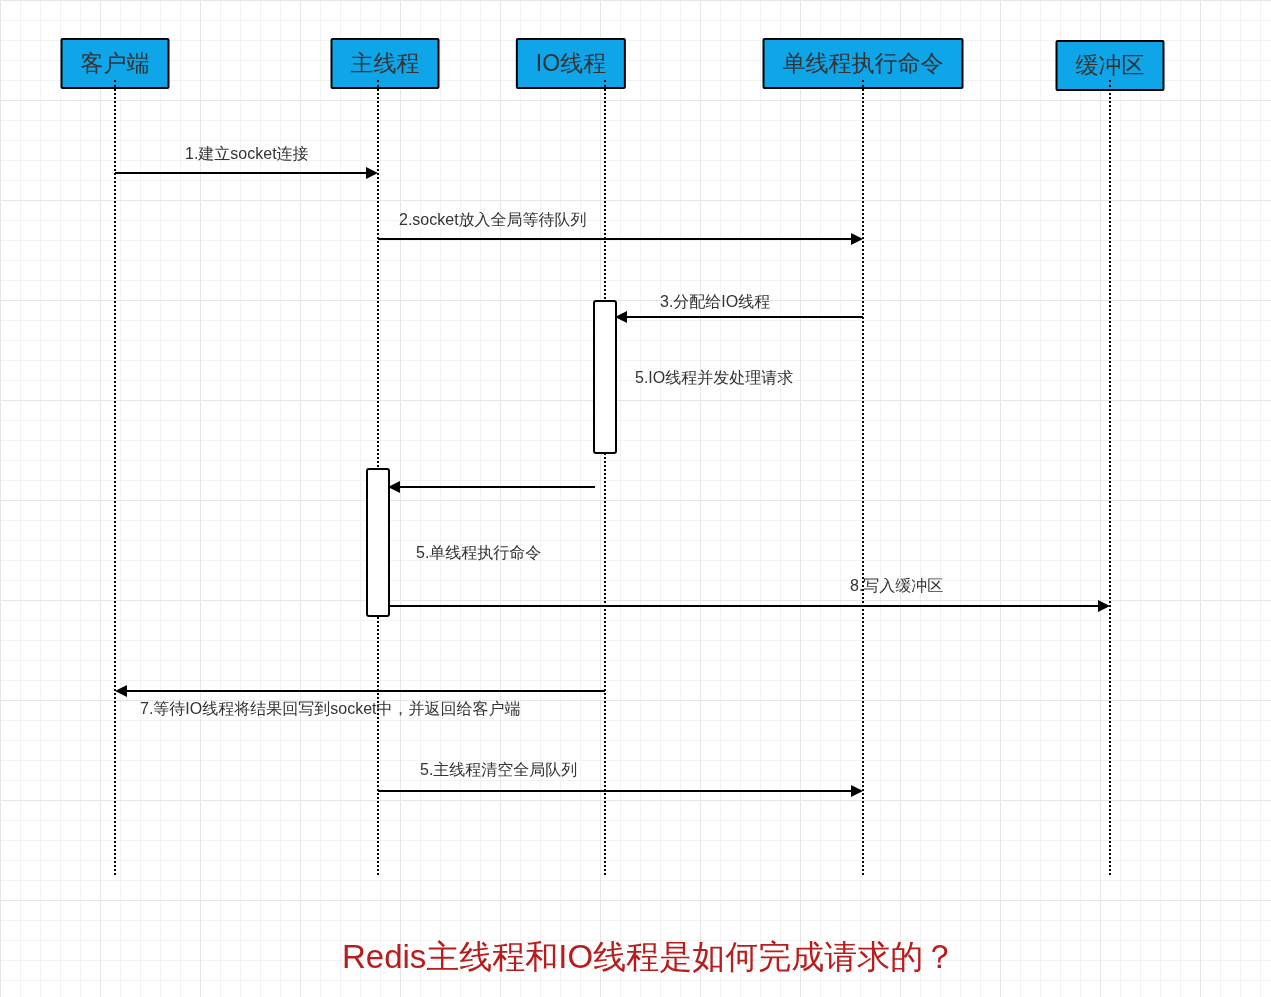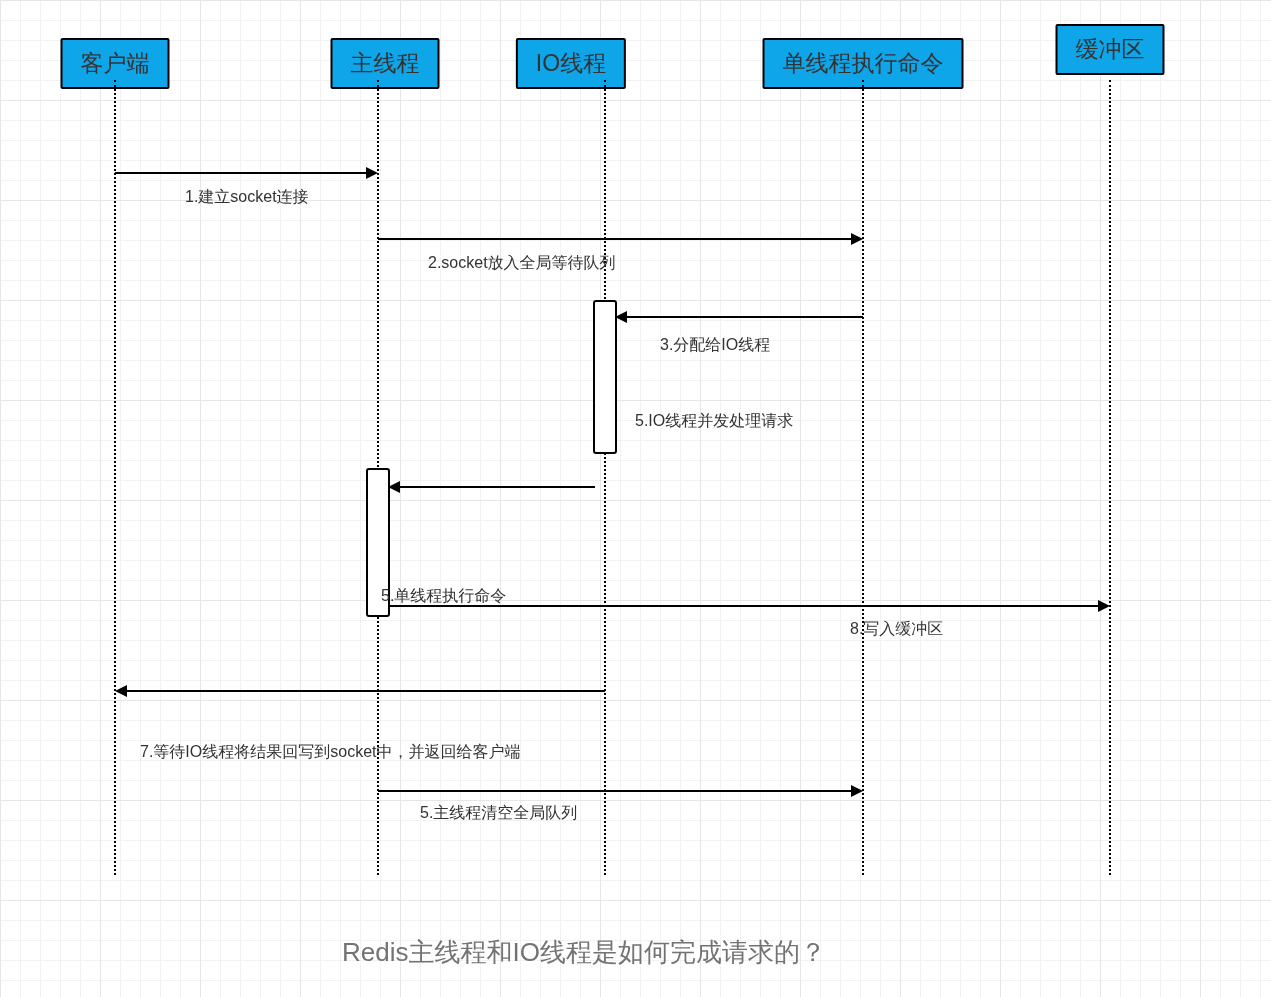--- a/index.html
+++ b/index.html
@@ -18,72 +18,72 @@
     position:absolute;background:#0ea5e9;border:2px solid #000;border-radius:2px;
     padding:8px 18px;font-size:23px;white-space:nowrap;transform:translateX(-50%);
   }
   .lifeline{
     position:absolute;top:80px;height:795px;border-left:2px dotted #000;
   }
   .activation{
     position:absolute;width:20px;background:#fff;border:2px solid #000;border-radius:3px;
     transform:translateX(-50%);
   }
-  .msg-label{position:absolute;font-size:16px;white-space:nowrap;margin-top:43px;}
+  .msg-label{position:absolute;font-size:16px;white-space:nowrap;}
   .arrow-line{position:absolute;background:#000;height:2px;}
   .arrow-head-r{
     position:absolute;width:0;height:0;border-top:6px solid transparent;
     border-bottom:6px solid transparent;border-left:12px solid #000;transform:translateY(-5px);
   }
   .arrow-head-l{
     position:absolute;width:0;height:0;border-top:6px solid transparent;
     border-bottom:6px solid transparent;border-right:12px solid #000;transform:translateY(-5px);
   }
   .caption{
-    position:absolute;font-size:26px;color:#737373;white-space:nowrap;
+    position:absolute;font-size:33px;color:#b91c1c;white-space:nowrap;
   }
 </style>
 </head>
 <body>
 
 <div class="bg"></div>
 
 <div class="lifeline-head" style="left:115px;top:38px">客户端</div>
 <div class="lifeline-head" style="left:385px;top:38px">主线程</div>
 <div class="lifeline-head" style="left:571px;top:38px">IO线程</div>
 <div class="lifeline-head" style="left:863px;top:38px">单线程执行命令</div>
-<div class="lifeline-head" style="left:1110px;top:24px">缓冲区</div>
+<div class="lifeline-head" style="left:1110px;top:40px">缓冲区</div>
 
 <div class="lifeline" style="left:114px"></div>
 <div class="lifeline" style="left:377px"></div>
 <div class="lifeline" style="left:604px"></div>
 <div class="lifeline" style="left:862px"></div>
 <div class="lifeline" style="left:1109px"></div>
 
 <div class="activation" style="left:605px;top:300px;height:150px"></div>
 <div class="activation" style="left:378px;top:468px;height:145px"></div>
 
 <div class="msg-label" style="left:185px;top:144px">1.建立socket连接</div>
 <div class="arrow-line" style="left:115px;top:172px;width:251px"></div>
 <div class="arrow-head-r" style="left:366px;top:172px"></div>
 
-<div class="msg-label" style="left:428px;top:210px">2.socket放入全局等待队列</div>
+<div class="msg-label" style="left:399px;top:210px">2.socket放入全局等待队列</div>
 <div class="arrow-line" style="left:378px;top:238px;width:473px"></div>
 <div class="arrow-head-r" style="left:851px;top:238px"></div>
 
 <div class="msg-label" style="left:660px;top:292px">3.分配给IO线程</div>
 <div class="arrow-line" style="left:627px;top:316px;width:236px"></div>
 <div class="arrow-head-l" style="left:615px;top:316px"></div>
 
 <div class="msg-label" style="left:635px;top:368px">5.IO线程并发处理请求</div>
 
 <div class="arrow-line" style="left:400px;top:486px;width:195px"></div>
 <div class="arrow-head-l" style="left:388px;top:486px"></div>
 
-<div class="msg-label" style="left:381px;top:543px">5.单线程执行命令</div>
+<div class="msg-label" style="left:416px;top:543px">5.单线程执行命令</div>
 
 <div class="msg-label" style="left:850px;top:576px">8.写入缓冲区</div>
 <div class="arrow-line" style="left:388px;top:605px;width:710px"></div>
 <div class="arrow-head-r" style="left:1098px;top:605px"></div>
 
 <div class="msg-label" style="left:140px;top:699px">7.等待IO线程将结果回写到socket中，并返回给客户端</div>
 <div class="arrow-line" style="left:127px;top:690px;width:478px"></div>
 <div class="arrow-head-l" style="left:115px;top:690px"></div>
 
 <div class="msg-label" style="left:420px;top:760px">5.主线程清空全局队列</div>

